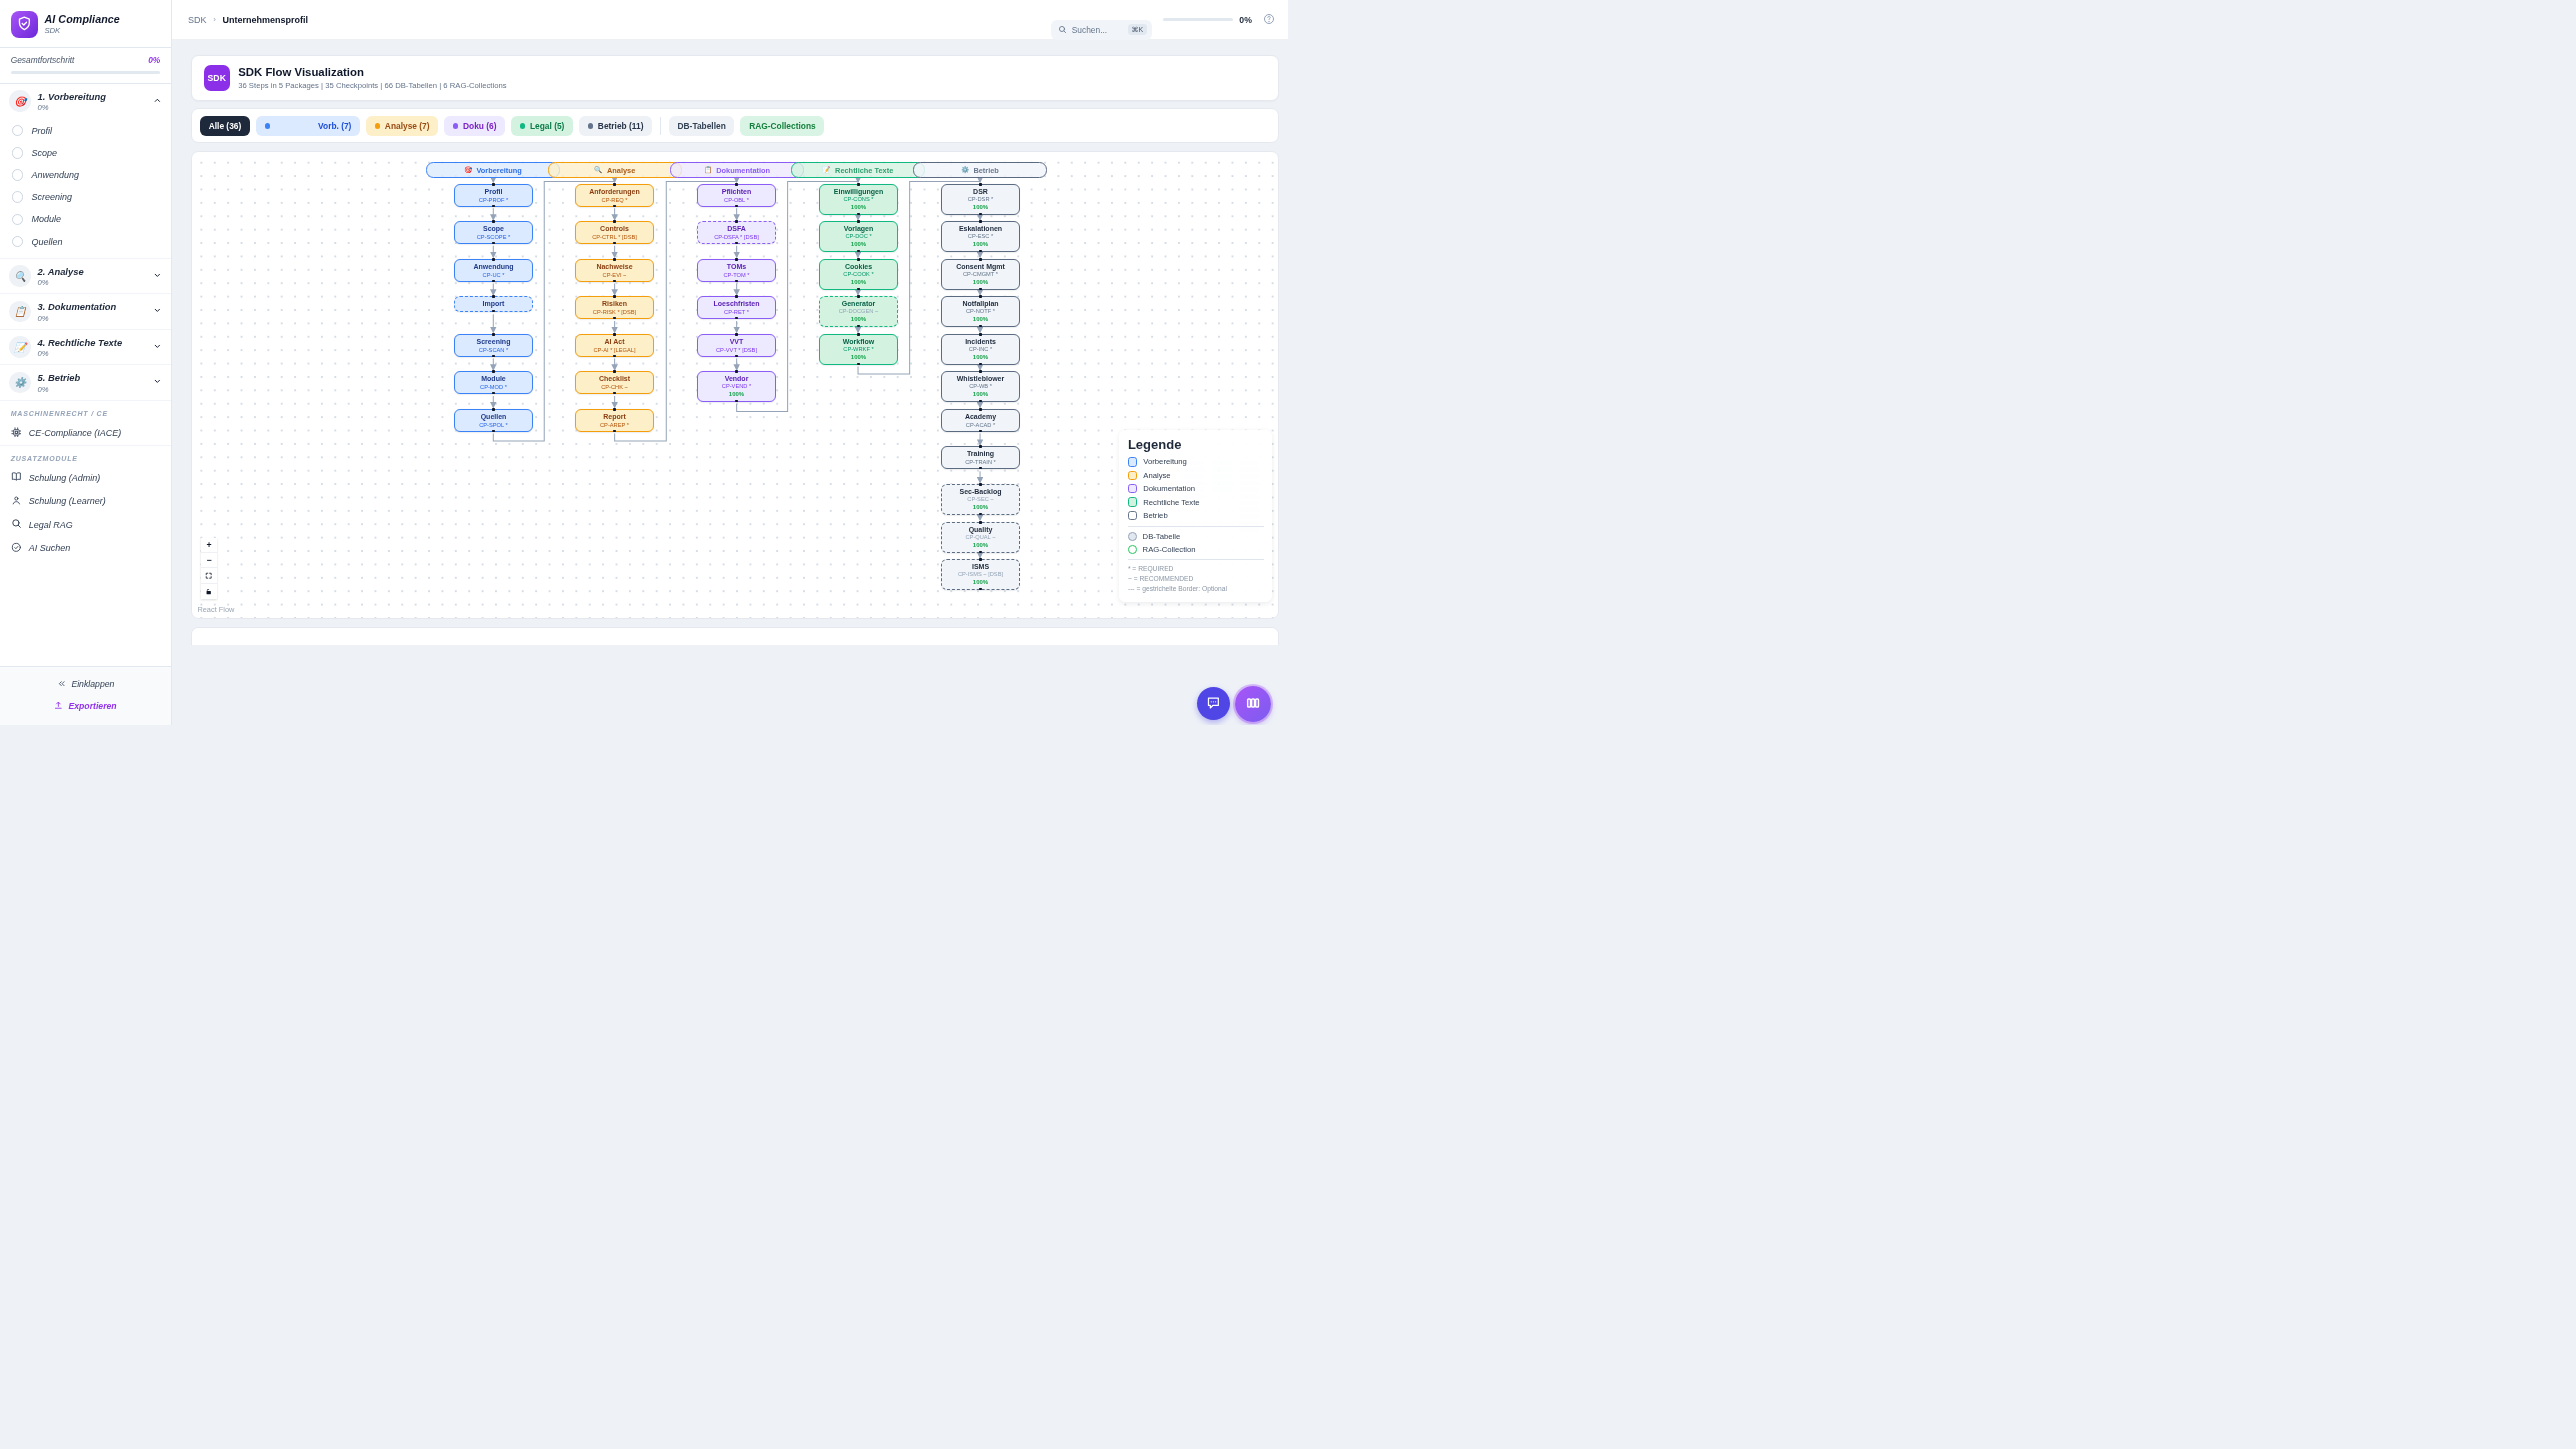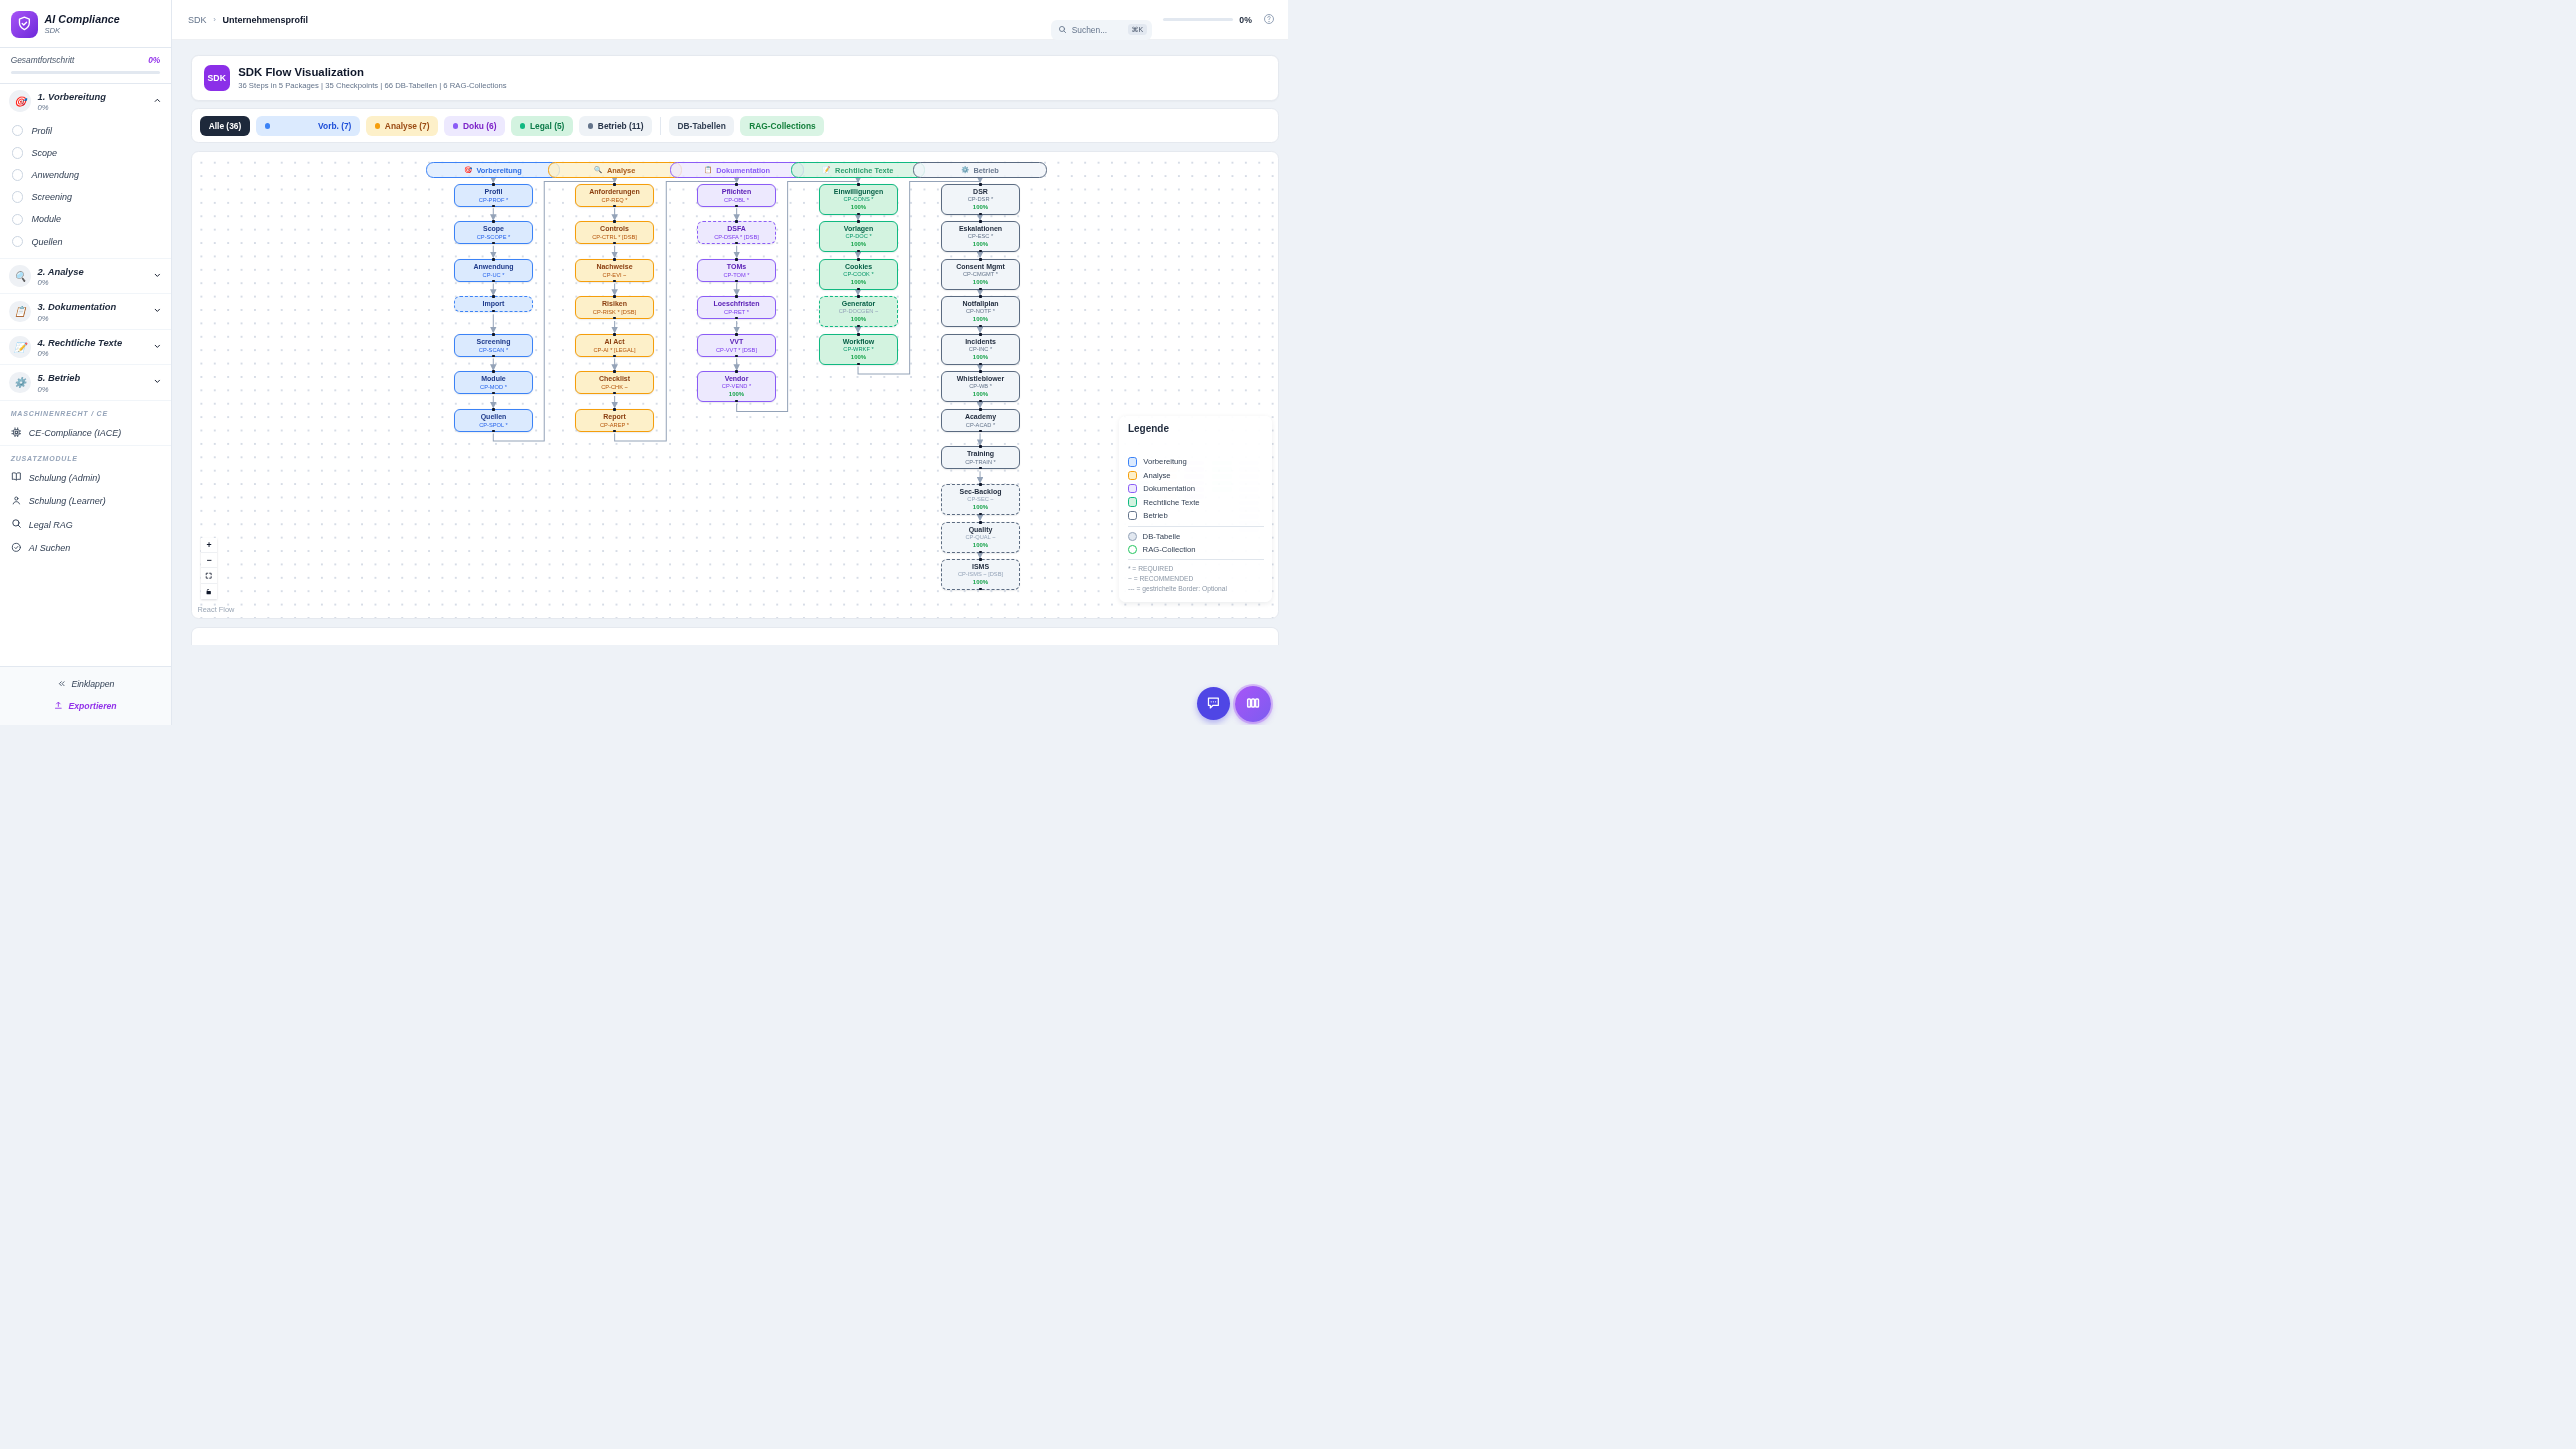--- a/index.html
+++ b/index.html
@@ -105,21 +105,21 @@
   .controls { position:absolute; left:9.4px; top:386px; z-index:5; width:15.4px; background:#fff; box-shadow:0 0.7px 2px rgba(15,23,42,.15); }
   .ctrl-btn { width:15.4px; height:15.4px; display:flex; align-items:center; justify-content:center; border-bottom:0.7px solid #eef0f3; cursor:pointer; color:#0f172a; font-size:8.7px; font-weight:bold; background:#fff; }
   .ctrl-btn:last-child { border-bottom:none; }
   .rf-attr { position:absolute; left:5.4px; bottom:3.4px; font-size:7.4px; color:#9aa6b5; z-index:5; }
 
   .minimap { position:absolute; right:12px; bottom:23px; width:141px; height:134px; z-index:2; opacity:.35; }
   .mm-col { position:absolute; top:0; width:20px; display:flex; flex-direction:column; gap:2px; }
   .mm-bar { height:4.7px; border-radius:1.3px; }
 
   .legend { position:absolute; right:5.4px; bottom:16px; width:153px; background:rgba(255,255,255,.93); border-radius:6.7px; box-shadow:0 1.3px 5.4px rgba(15,23,42,.08); padding:7.4px 8.7px; z-index:6; }
-  .lg-title { font-size:10px; font-weight:bold; color:#1e293b; margin-bottom:23px; }
+  .lg-title { font-size:13px; font-weight:bold; color:#1e293b; margin-bottom:5px; }
   .lg-row { display:flex; align-items:center; gap:6px; margin:4px 0; }
   .lg-sw { width:9.4px; height:9.4px; border-radius:2.7px; border:1.3px solid; }
   .lg-ci { width:8.7px; height:8.7px; border-radius:50%; border:1.3px solid; }
   .lg-lab { font-size:7.7px; color:#334155; }
   .lg-div { height:0.7px; background:#dfe5ec; margin:5.4px 0; }
   .lg-note { font-size:6.7px; color:#8родина; color:#8b97a6; margin:2.7px 0; }
 
   
   .steps-card { margin-top:8px; border-radius:7.4px 7.4px 0 0; border-bottom:none; overflow:hidden; }
   .steps-head { background:#f8fafc; border-bottom:0.7px solid #e8ecf1; padding:8.7px 12px; font-size:9.4px; font-weight:bold; color:#1e293b; }

